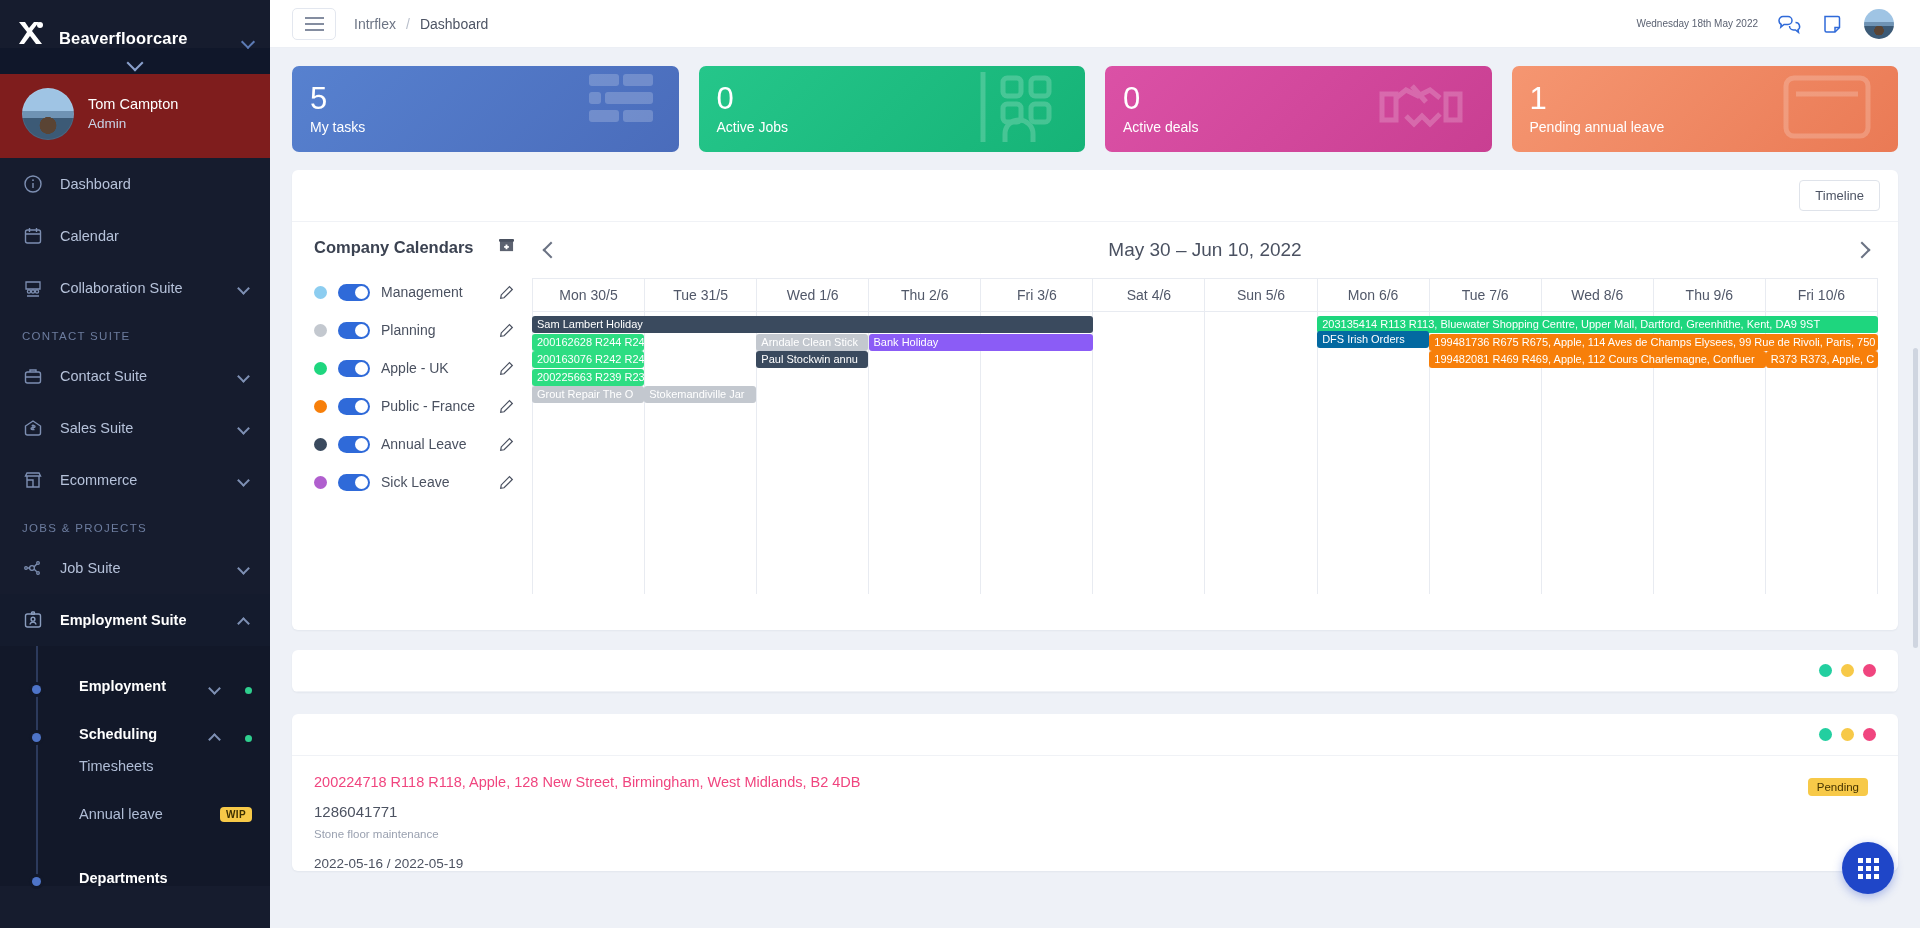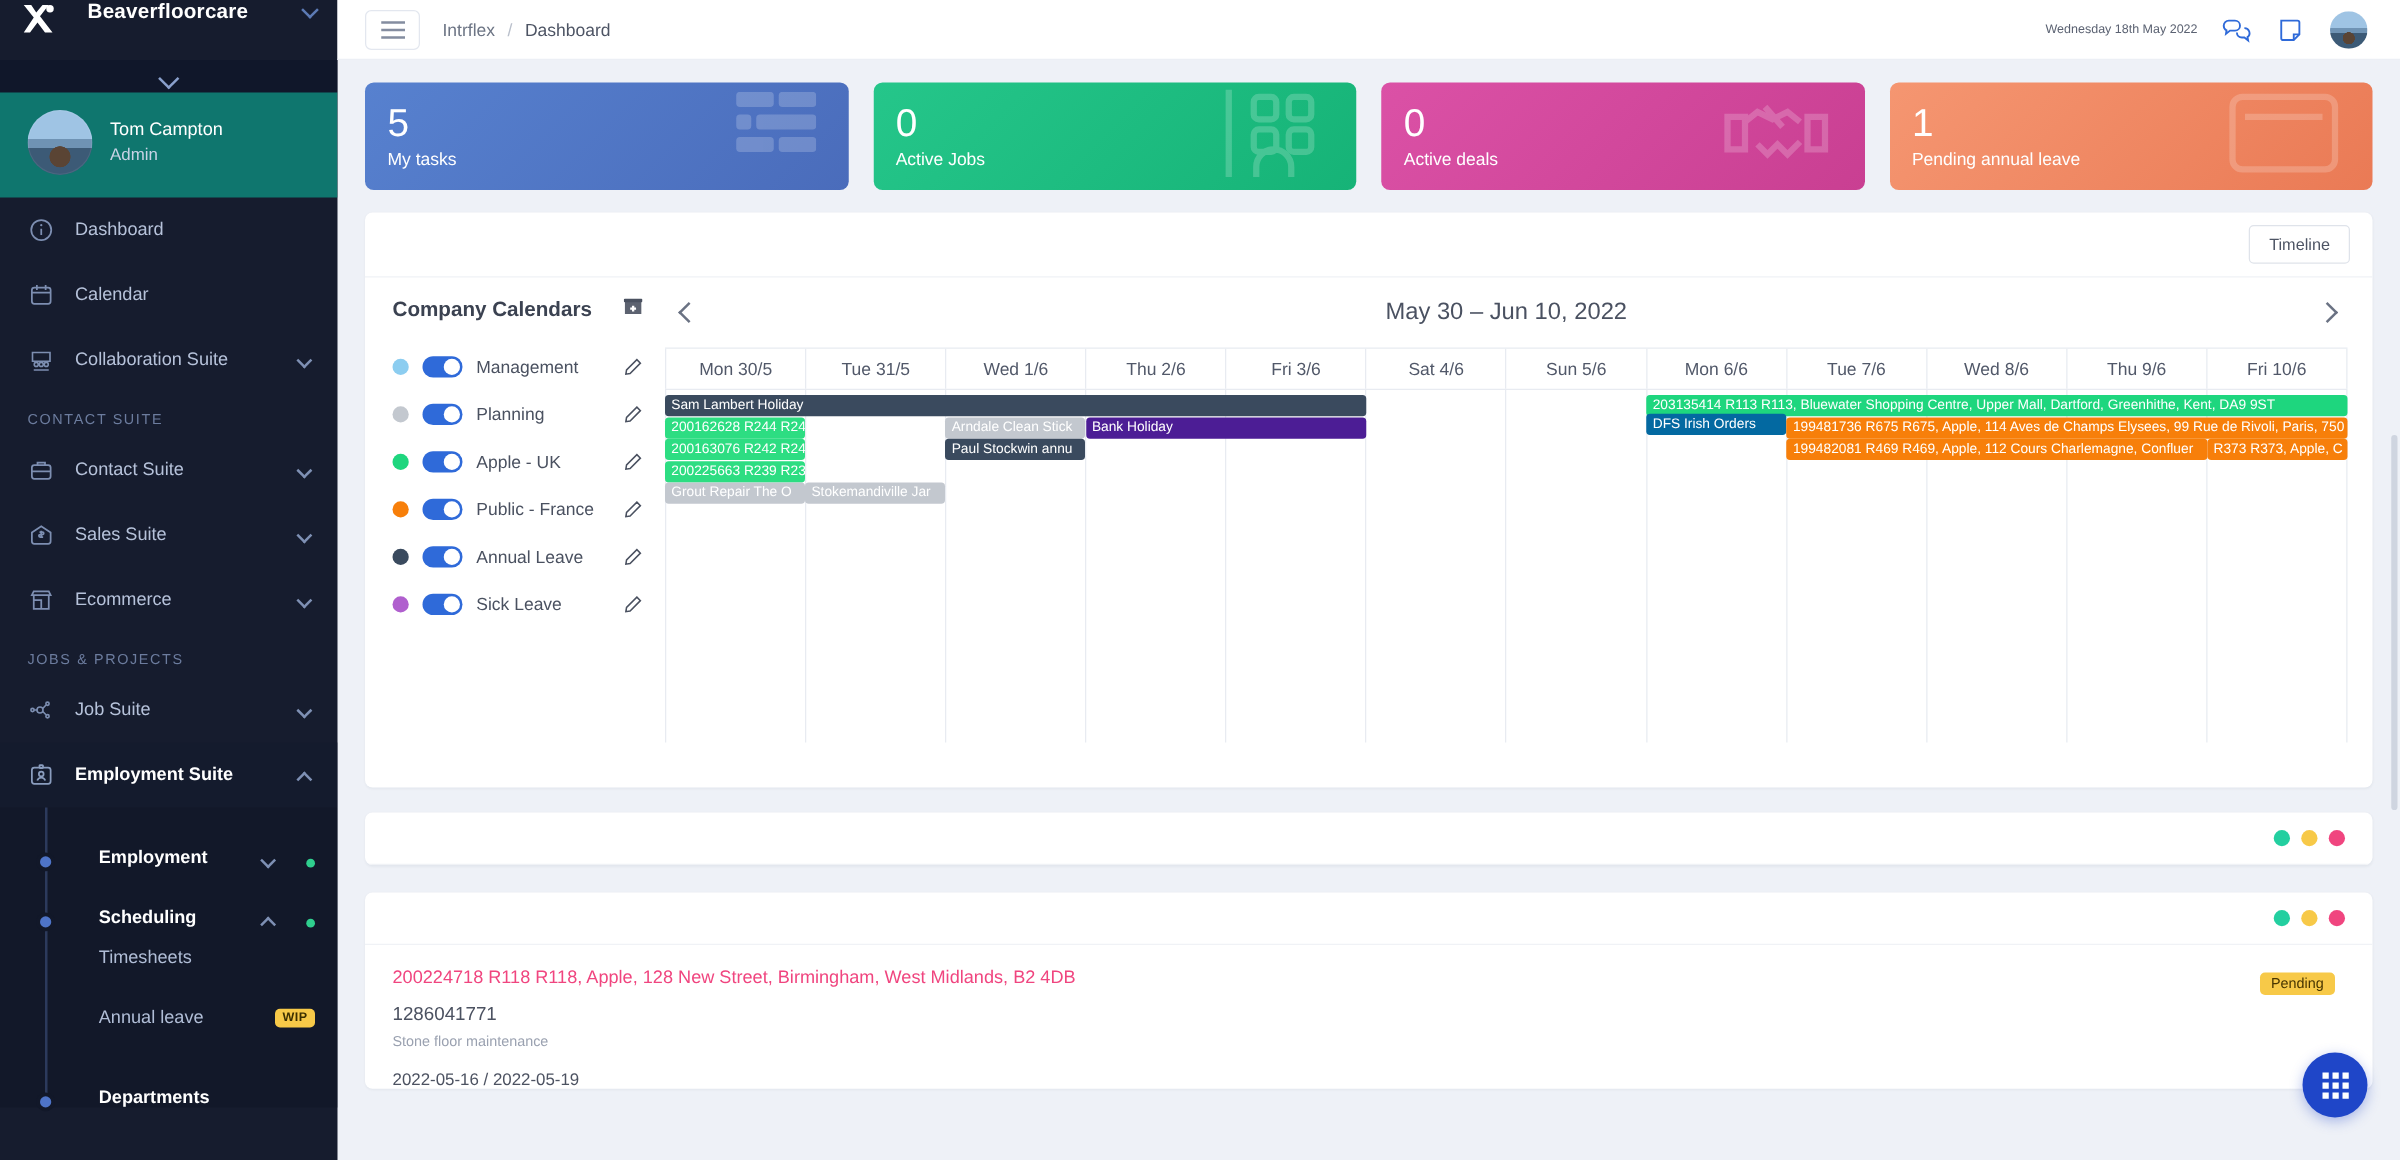--- a/index.html
+++ b/index.html
@@ -12,22 +12,22 @@
 
   
   #sidebar {
     position: absolute; left: 0; top: 0;
     width: 270px; height: 928px;
     background: #161c2e;
     color: #c3ccdf;
     overflow: hidden;
   }
   #brandbar {
-    height: 48px; display: flex; align-items: flex-start;
-    padding: 0 14px 0 16px; gap: 24px;
+    height: 48px; display: flex; align-items: flex-end;
+    padding: 0 14px 0 16px; gap: 13px;
   }
   #brand-logo { width: 30px; height: 30px; flex: 0 0 30px; }
   #brand-name {
     font-size: 16.5px; font-weight: 700; color: #ffffff;
     letter-spacing: .2px; flex: 1;
   }
   .chev {
     width: 14px; height: 14px; position: relative; flex: 0 0 14px;
   }
   .chev::after {
@@ -39,21 +39,21 @@
 
   #collapse-row {
     height: 26px; display: flex; align-items: center; justify-content: center;
     background: #10172a;
   }
   #collapse-row .chev::after { border-color: #8aa0cc; width: 10px; height: 10px; }
 
   #profile {
     display: flex; align-items: center; gap: 14px;
     padding: 14px 16px 18px 22px;
-    background: #0f766e;
+    background: #7f1d1d;
   }
   #avatar-sb {
     width: 52px; height: 52px; border-radius: 50%;
     background:
       radial-gradient(circle at 50% 72%, #5a4434 0 18%, rgba(0,0,0,0) 19%),
       linear-gradient(#9fc4e4 0 44%, #6f93b4 44% 58%, #3c5a76 58% 100%);
     flex: 0 0 52px;
     box-shadow: inset 0 0 0 1px rgba(255,255,255,.08);
   }
   #profile-text { line-height: 1.35; }
@@ -631,21 +631,21 @@
               <div class="gcol"></div>
               <div class="gcol"></div>
               <div class="gcol"></div>
               <div class="gcol"></div>
             </div>
           <div id="grid-events">
               <div class="ev" style="left: 0%; width: 41.6667%; top: 4px; background: rgb(58, 74, 94);">Sam Lambert Holiday</div>
               <div class="ev" style="left: 58.3333%; width: 41.6667%; top: 4px; background: rgb(30, 214, 126);">203135414 R113 R113, Bluewater Shopping Centre, Upper Mall, Dartford, Greenhithe, Kent, DA9 9ST</div>
               <div class="ev" style="left: 0%; width: 8.33333%; top: 21.5px; background: rgb(45, 221, 130);">200162628 R244 R244, Apple, Upper Mall</div>
               <div class="ev" style="left: 16.6667%; width: 8.33333%; top: 21.5px; background: rgb(195, 200, 207);">Arndale Clean Stick</div>
-              <div class="ev" style="left: 25%; width: 16.6667%; top: 21.5px; background: #4c1d95;">Bank Holiday</div>
+              <div class="ev" style="left: 25%; width: 16.6667%; top: 21.5px; background: #8b5cf6;">Bank Holiday</div>
               <div class="ev" style="left: 58.3333%; width: 8.33333%; top: 19px; background: #0369a1;">DFS Irish Orders</div>
               <div class="ev" style="left: 66.6667%; width: 33.3333%; top: 21.5px; background: rgb(247, 127, 10);">199481736 R675 R675, Apple, 114 Aves de Champs Elysees, 99 Rue de Rivoli, Paris, 750</div>
               <div class="ev" style="left: 0%; width: 8.33333%; top: 39px; background: rgb(45, 221, 130);">200163076 R242 R242, Apple, West Thurr</div>
               <div class="ev" style="left: 16.6667%; width: 8.33333%; top: 39px; background: rgb(58, 74, 94);">Paul Stockwin annu</div>
               <div class="ev" style="left: 66.6667%; width: 25%; top: 39px; background: rgb(247, 127, 10);">199482081 R469 R469, Apple, 112 Cours Charlemagne, Confluer</div>
               <div class="ev" style="left: 91.6667%; width: 8.33333%; top: 39px; background: rgb(247, 127, 10);">R373 R373, Apple, C</div>
               <div class="ev" style="left: 0%; width: 8.33333%; top: 56.5px; background: rgb(45, 221, 130);">200225663 R239 R239, Apple, Liverpool </div>
               <div class="ev" style="left: 0%; width: 8.33333%; top: 74px; background: rgb(195, 200, 207);">Grout Repair The O</div>
               <div class="ev" style="left: 8.33333%; width: 8.33333%; top: 74px; background: rgb(195, 200, 207);">Stokemandiville Jar</div>
             </div>

